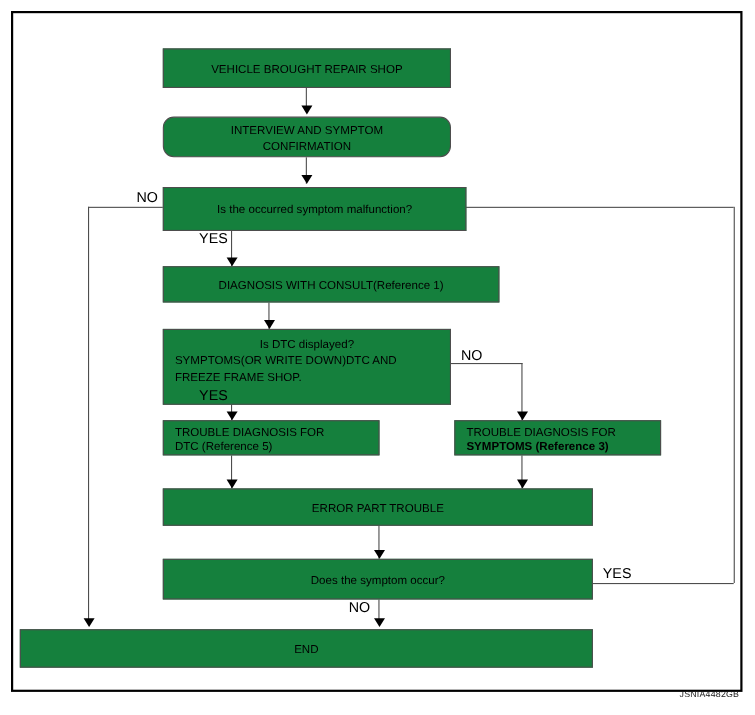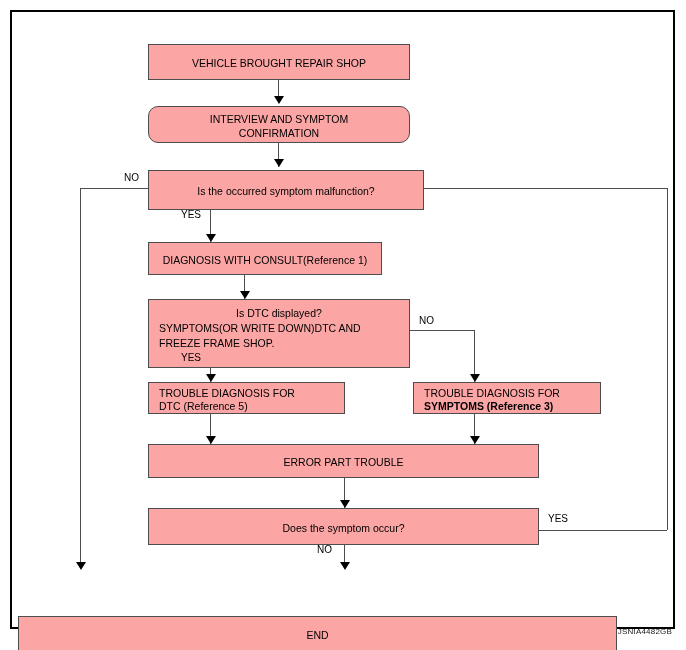--- a/index.html
+++ b/index.html
@@ -25,21 +25,21 @@
     width: 665px;
     height: 619px;
     border: 2px solid #000000;
     box-sizing: border-box;
     background: #ffffff;
   }
   .node {
     position: absolute;
     box-sizing: border-box;
     border: 1px solid #4d4d4d;
-    background: #fca5a5;
+    background: #15803d;
     font-size: 10.5px;
     color: #000000;
     line-height: 14px;
     z-index: 3;
   }
   .node .txt {
     position: absolute;
     left: 0;
     right: 0;
   }
@@ -73,21 +73,21 @@
     position: absolute;
     width: 0;
     height: 0;
     border-top: 5px solid transparent;
     border-bottom: 5px solid transparent;
     border-right: 8px solid #000000;
     z-index: 2;
   }
   .lbl {
     position: absolute;
-    font-size: 10px;
+    font-size: 13px;
     color: #000000;
     white-space: nowrap;
     z-index: 4;
   }
   #caption-code {
     position: absolute;
     right: 14px;
     bottom: 14px;
     font-size: 8px;
     letter-spacing: 0.2px;
@@ -155,21 +155,21 @@
 
   <div class="node center" style="left:148px; top:106px; width:262px; height:37px;border-radius:10px;">
     <span class="txt" style="top:5px;">INTERVIEW AND SYMPTOM</span>
     <span class="txt" style="top:19px;">CONFIRMATION</span>
   </div>
 
   <div class="node center" style="left:148px; top:170px; width:276px; height:40px;">
     <span class="txt" style="top:13px;">Is the occurred symptom malfunction?</span>
   </div>
 
-  <div class="node center" style="left:148px; top:242px; width:234px; height:33px;">
+  <div class="node center" style="left:148px; top:242px; width:306px; height:33px;">
     <span class="txt" style="top:10px;">DIAGNOSIS WITH CONSULT(Reference 1)</span>
   </div>
 
   <div class="node lefttext" style="left:148px; top:299px; width:262px; height:69px;">
     <span class="txt" style="top:6px; text-align:center; left:0; right:0;">Is DTC displayed?</span>
     <span class="txt" style="top:21px;">SYMPTOMS(OR WRITE DOWN)DTC AND</span>
     <span class="txt" style="top:36px;">FREEZE FRAME SHOP.</span>
   </div>
 
   <div class="node lefttext" style="left:148px; top:382px; width:197px; height:32px;">
@@ -183,19 +183,19 @@
   </div>
 
   <div class="node center" style="left:148px; top:444px; width:391px; height:34px;">
     <span class="txt" style="top:10px;">ERROR PART TROUBLE</span>
   </div>
 
   <div class="node center" style="left:148px; top:508px; width:391px; height:37px;">
     <span class="txt" style="top:12px;">Does the symptom occur?</span>
   </div>
 
-  <div class="node center" style="left:18px; top:572px; width:599px; height:35px;margin-top:44px;">
+  <div class="node center" style="left:18px; top:572px; width:521px; height:35px;">
     <span class="txt" style="top:11px;">END</span>
   </div>
 
   <div id="caption-code">JSNIA4482GB</div>
 
 </div>
 
 </body></html>

